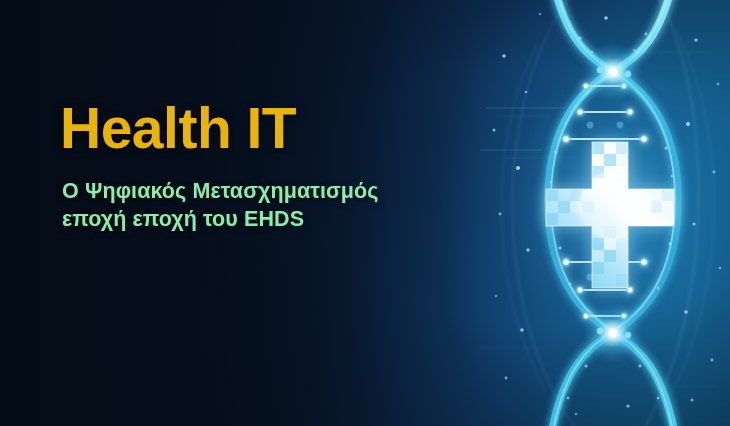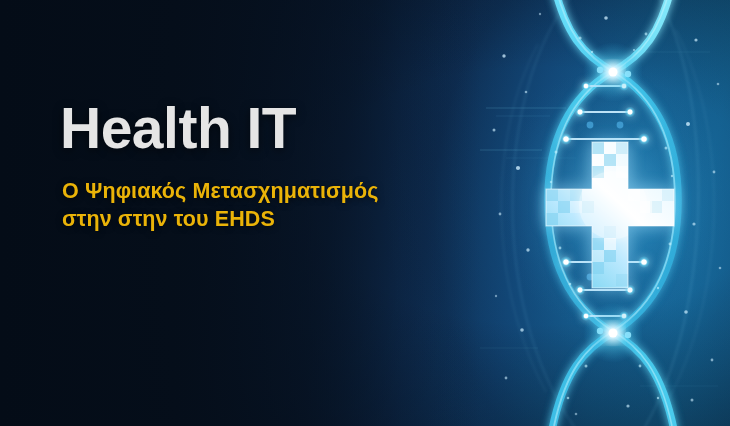--- a/index.html
+++ b/index.html
@@ -74,31 +74,31 @@
 
   
   .text-block {
     position: absolute;
     left: 60px;
     top: 100px;
     width: 420px;
   }
   .title {
     margin: 0;
-    color: #e5e5e5;
+    color: #eab308;
     font-size: 57px;
     font-weight: 700;
     line-height: 0.99;
     letter-spacing: -0.5px;
     text-shadow: 0 2px 10px rgba(0,0,0,0.55);
   }
   .title .line { display: block; white-space: nowrap; }
   .subtitle {
     margin: 22px 0 0 2px;
-    color: #eab308;
+    color: #86efac;
     font-size: 21.5px;
     font-weight: 700;
     line-height: 1.30;
     letter-spacing: 0.1px;
     text-shadow: 0 1px 6px rgba(0,0,0,0.6);
   }
   .subtitle .line { display: block; white-space: nowrap; }
 </style>
 </head>
 <body>
@@ -349,17 +349,17 @@
       </g>
     </svg>
   </div>
 
   <div class="text-block">
     <h1 class="title">
       <span class="line">Health IT</span>
     </h1>
     <p class="subtitle">
       <span class="line">Ο Ψηφιακός Μετασχηματισμός</span>
-      <span class="line">στην στην του EHDS</span>
+      <span class="line">εποχή εποχή του EHDS</span>
     </p>
   </div>
 
 </div>
 
 </body></html>

